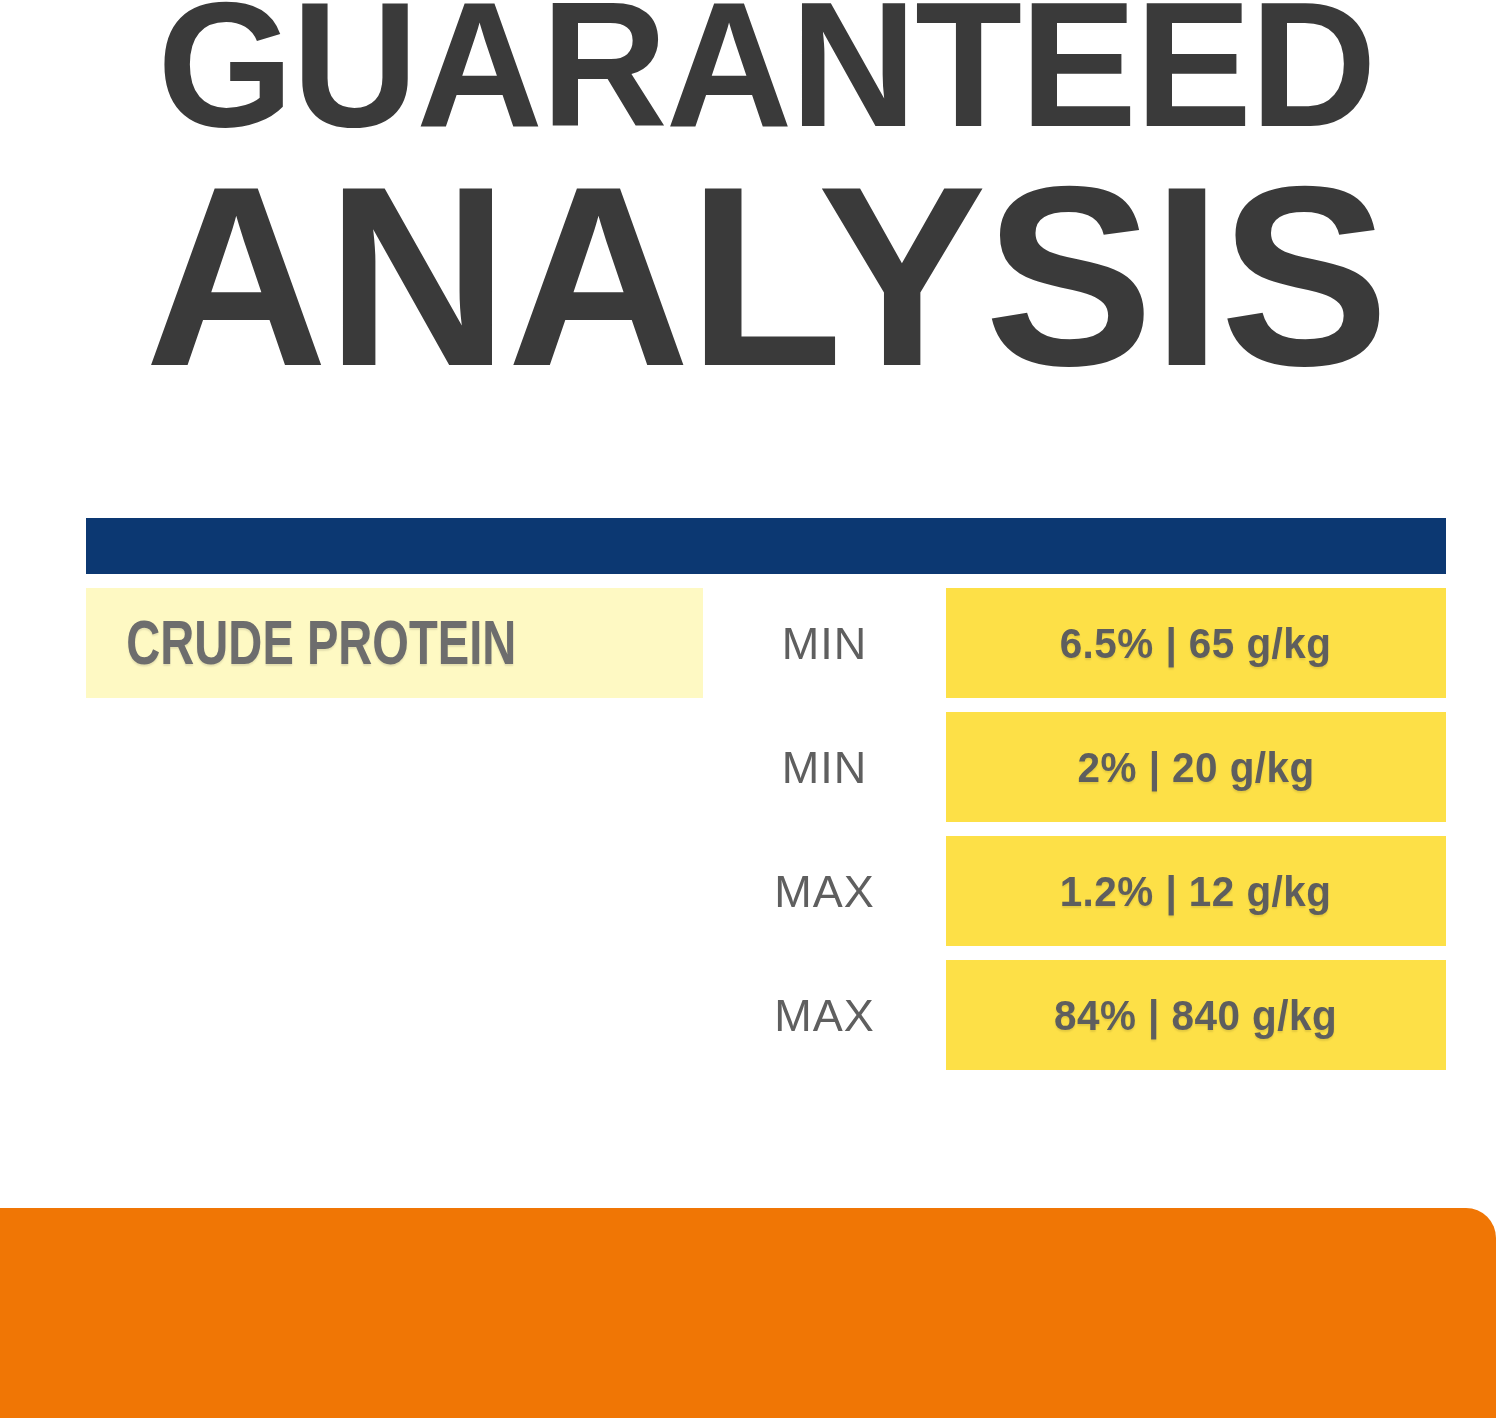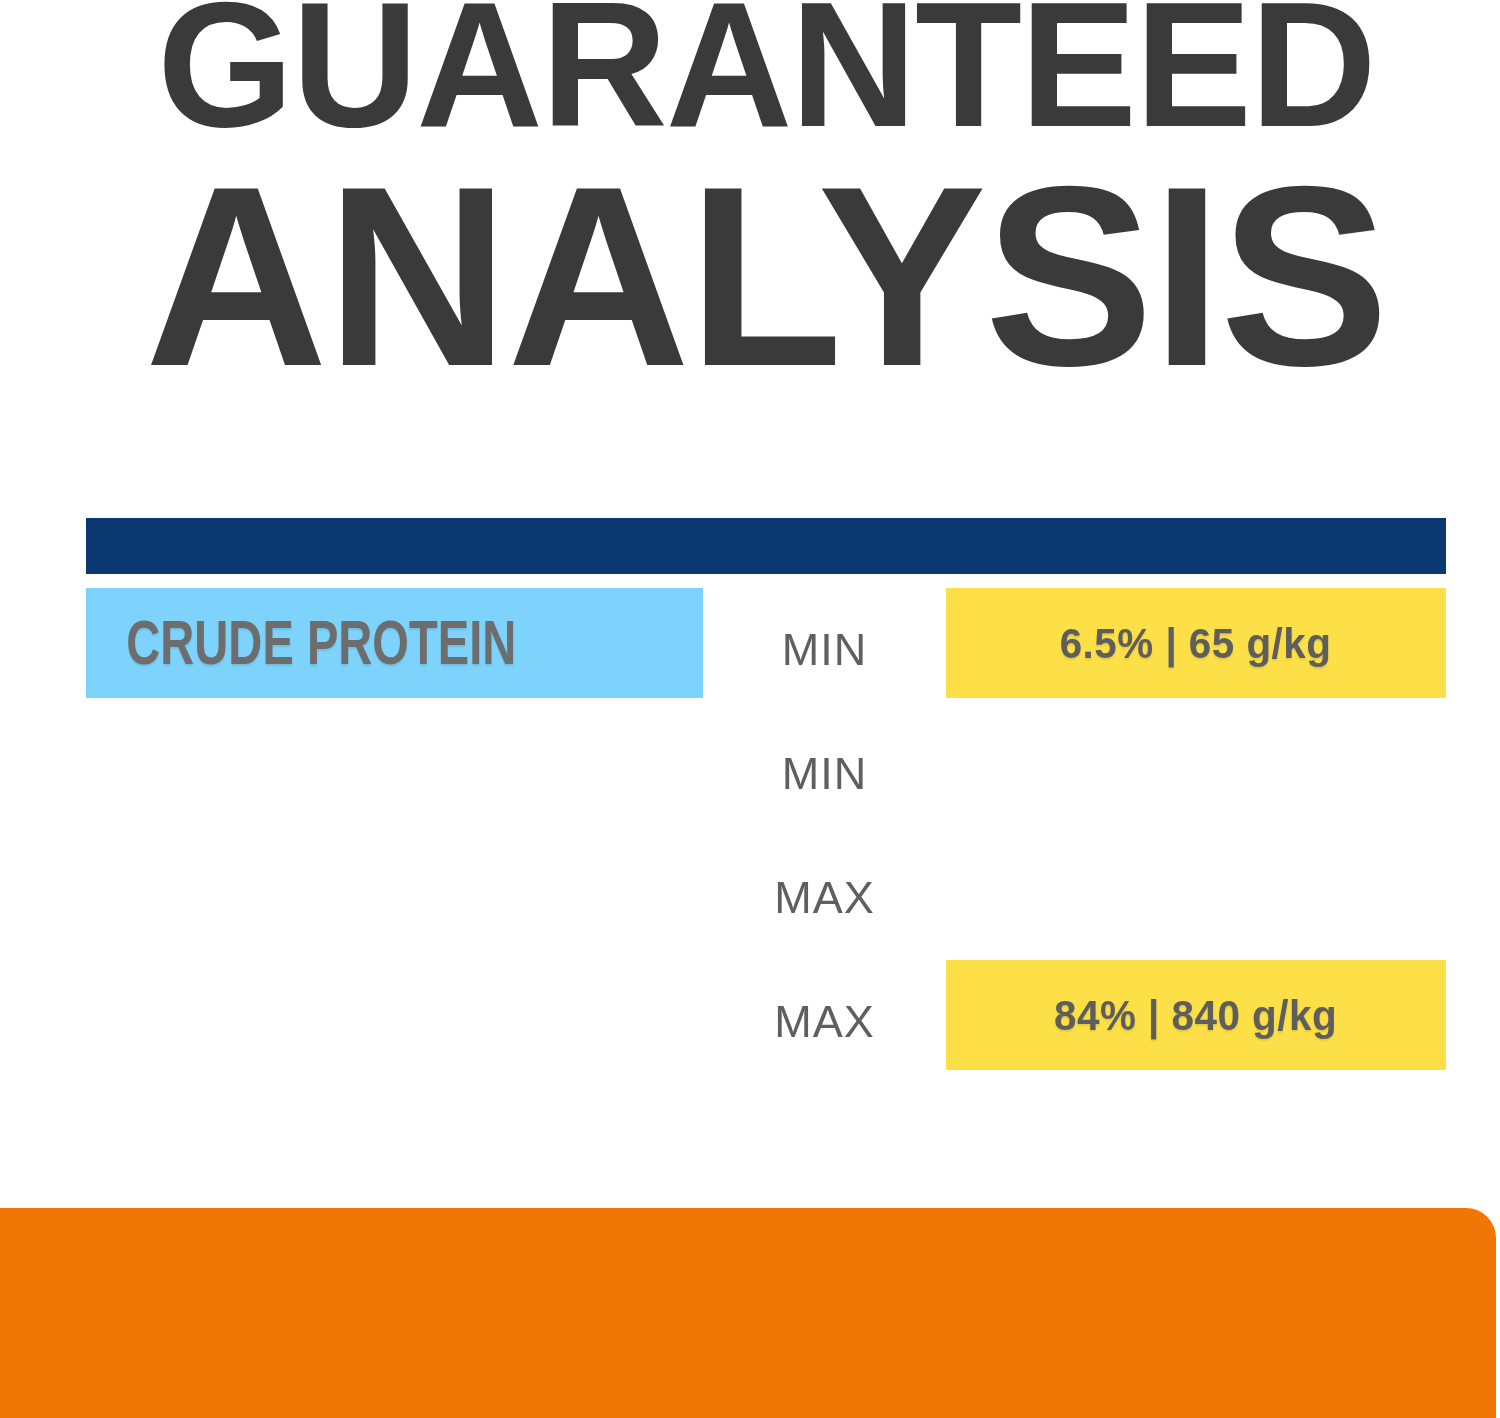--- a/index.html
+++ b/index.html
@@ -79,21 +79,21 @@
   #analysis-table .table-row:first-of-type {
     margin-top: 13px;
   }
 
   .cell-label {
     position: absolute;
     left: 0;
     top: 0;
     width: 617px;
     height: 110px;
-    background: #7dd3fc;
+    background: #fef9c3;
     display: flex;
     align-items: center;
   }
   .label-text {
     display: block;
     padding-left: 53px;
     color: #6d6d6d;
     font-family: "Liberation Sans", sans-serif;
     font-weight: bold;
     font-size: 62px;
@@ -101,21 +101,21 @@
     letter-spacing: 0px;
     transform: scaleX(0.76) scaleY(1.02);
     transform-origin: left center;
     white-space: nowrap;
     text-shadow: 0 2px 2px rgba(0,0,0,0.10);
   }
 
   .cell-limit {
     position: absolute;
     left: 617px;
-    top: 6px;
+    top: 0;
     width: 243px;
     height: 110px;
     display: flex;
     align-items: center;
     justify-content: center;
   }
   .limit-text {
     color: #5f5f5f;
     font-family: "Liberation Sans", sans-serif;
     font-weight: normal;
@@ -182,26 +182,32 @@
       </div>
       <div class="cell-value">
         <span class="value-text">6.5% | 65 g/kg</span>
       </div>
     </div>
 
     <div class="table-row">
       <div class="cell-limit">
         <span class="limit-text">MIN</span>
       </div>
+      <div class="cell-value">
+        <span class="value-text">2% | 20 g/kg</span>
+      </div>
     </div>
 
     <div class="table-row">
       <div class="cell-limit">
         <span class="limit-text">MAX</span>
       </div>
+      <div class="cell-value">
+        <span class="value-text">1.2% | 12 g/kg</span>
+      </div>
     </div>
 
     <div class="table-row">
       <div class="cell-limit">
         <span class="limit-text">MAX</span>
       </div>
       <div class="cell-value">
         <span class="value-text">84% | 840 g/kg</span>
       </div>
     </div>

